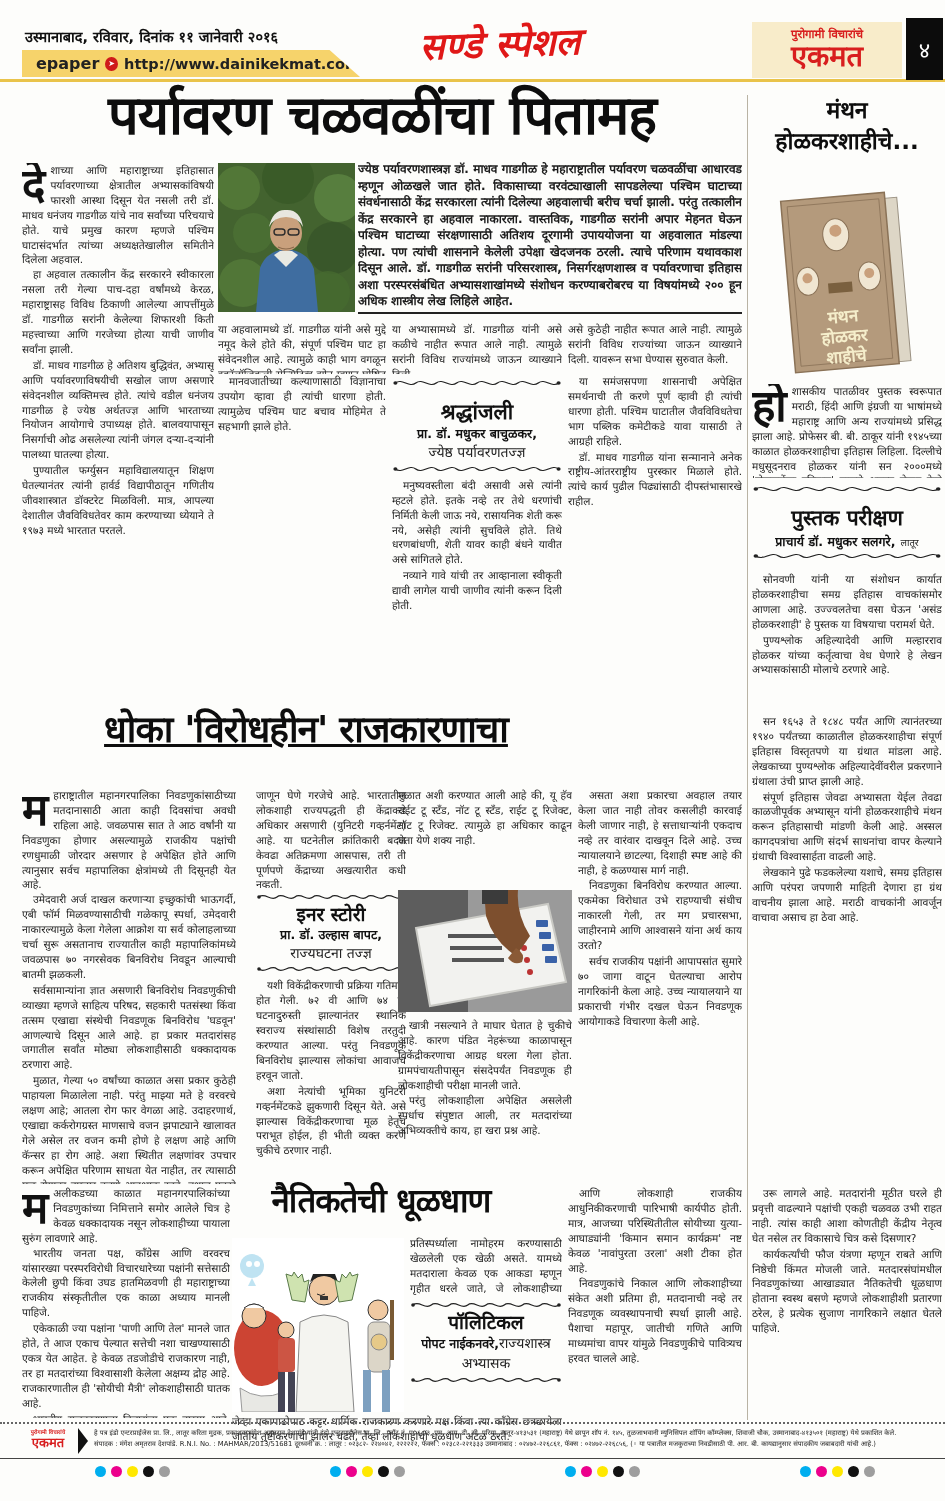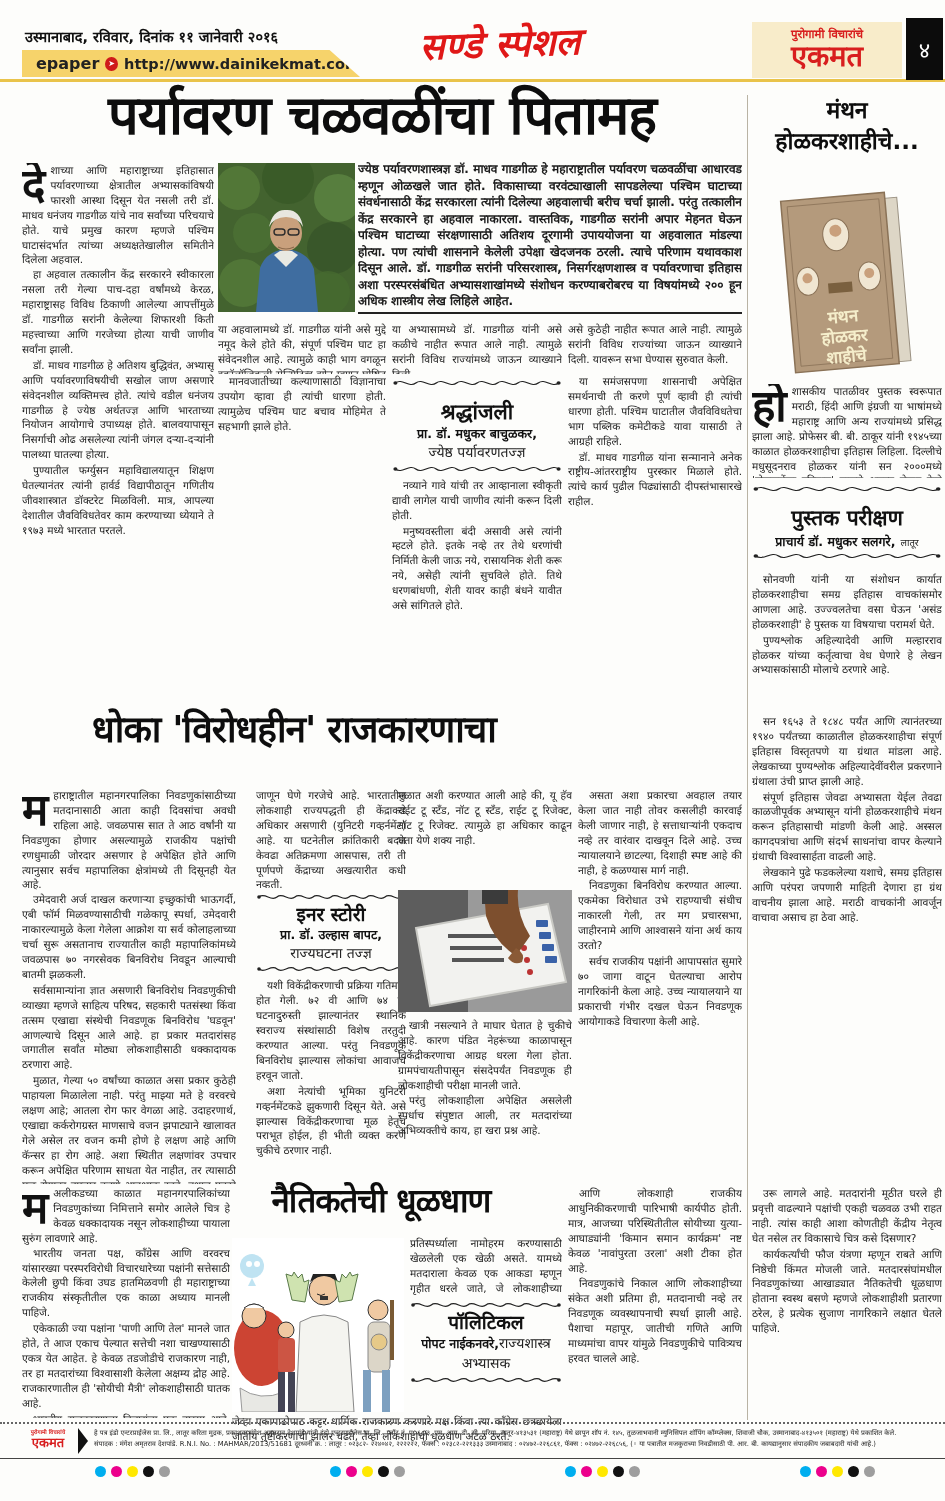--- a/index.html
+++ b/index.html
@@ -17,21 +17,21 @@
   .yellow-rule{left:0;top:79px;width:945px;height:3px;background:#e9c34a;}
   .sunday{left:335px;top:6px;width:330px;height:72px;color:#e01818;font-size:37px;font-weight:bold;font-style:italic;
           display:flex;align-items:center;justify-content:center;transform:rotate(-2deg);}
   .masthead-box{left:752px;top:22px;width:150px;height:56px;background:#f8ecca;text-align:center;padding-top:4px;box-sizing:border-box;}
   .masthead-tagline{font-size:11.5px;font-weight:bold;color:#d81e1e;}
   .masthead-brand{font-size:29px;font-weight:bold;color:#d81e1e;line-height:1.05;}
   .pageno-box{left:906px;top:18px;width:37px;height:62px;background:#0c0c0c;color:#fff;display:flex;align-items:center;justify-content:center;font-size:22px;}
   
   .headline{font-weight:bold;color:#0d0d0d;text-align:center;white-space:nowrap;line-height:1.05;letter-spacing:-1px;}
   .headline-main{left:22px;top:88px;width:720px;font-size:54px;}
-  .headline-mid{left:20px;top:711px;width:548px;font-size:37px;}
+  .headline-mid{left:32px;top:711px;width:548px;font-size:37px;text-decoration:underline;}
   .headline-bot{left:216px;top:1184px;width:330px;font-size:33px;}
   
   .col{font-size:10.5px;line-height:1.42;text-align:justify;overflow:hidden;}
   .col .para{margin:0 0 1px 0;text-indent:11px;}
   .lead{left:358px;top:161px;width:384px;height:153px;font-size:12px;font-weight:bold;line-height:1.38;text-align:justify;
         overflow:hidden;border-bottom:2px solid #222;padding-bottom:3px;box-sizing:border-box;}
   .dropcap{float:left;font-size:44px;line-height:.85;font-weight:bold;margin:3px 5px 0 0;color:#111;}
   .firstpara{text-align:justify;}
   
   .col-left-main{left:22px;top:163px;width:192px;height:547px;}
@@ -161,22 +161,22 @@
       <div class="orn-title big">श्रद्धांजली</div>
       <div class="orn-byline">प्रा. डॉ. मधुकर बाचुळकर,</div>
       <div class="orn-role">ज्येष्ठ पर्यावरणतज्ज्ञ</div>
       <svg class="flourish" viewBox="0 0 200 16" preserveAspectRatio="none">
         <path d="M4,8 C12,15 20,1 28,8 C36,15 44,1 52,8 C60,15 68,1 76,8 C84,15 92,1 100,8 C108,15 116,1 124,8 C132,15 140,1 148,8 C156,15 164,1 172,8 C180,15 188,1 196,8" stroke="#222" stroke-width="1.6" fill="none"></path>
         <circle cx="4" cy="8" r="2.4" fill="#222"></circle>
           <circle cx="196" cy="8" r="2.4" fill="#222"></circle>
       </svg>
     </div>
     <div>
+        <p class="para">मनुष्यवस्तीला बंदी असावी असे त्यांनी म्हटले होते. इतके नव्हे तर तेथे धरणांची निर्मिती केली जाऊ नये, रासायनिक शेती करू नये, असेही त्यांनी सुचविले होते. तिथे धरणबांधणी, शेती यावर काही बंधने यावीत असे सांगितले होते.</p>
         <p class="para">नव्याने गावे यांची तर आव्हानाला स्वीकृती द्यावी लागेल याची जाणीव त्यांनी करून दिली होती.</p>
-        <p class="para">मनुष्यवस्तीला बंदी असावी असे त्यांनी म्हटले होते. इतके नव्हे तर तेथे धरणांची निर्मिती केली जाऊ नये, रासायनिक शेती करू नये, असेही त्यांनी सुचविले होते. तिथे धरणबांधणी, शेती यावर काही बंधने यावीत असे सांगितले होते.</p>
       </div>
   </div>
 
   <div class="abs col mcol3">
     <div class="mini"><span>असे कुठेही नाहीत रूपात आले नाही. त्यामुळे सरांनी विविध राज्यांच्या जाऊन व्याख्याने दिली. यावरून सभा घेण्यास सुरुवात केली.</span></div>
     <div>
         <p class="para">या समंजसपणा शासनाची अपेक्षित समर्थनाची ती करणे पूर्ण व्हावी ही त्यांची धारणा होती. पश्चिम घाटातील जैवविविधतेचा भाग पब्लिक कमेटीकडे यावा यासाठी ते आग्रही राहिले.</p>
         <p class="para">डॉ. माधव गाडगीळ यांना सन्मानाने अनेक राष्ट्रीय-आंतरराष्ट्रीय पुरस्कार मिळाले होते. त्यांचे कार्य पुढील पिढ्यांसाठी दीपस्तंभासारखे राहील.</p>
       </div>
   </div>

